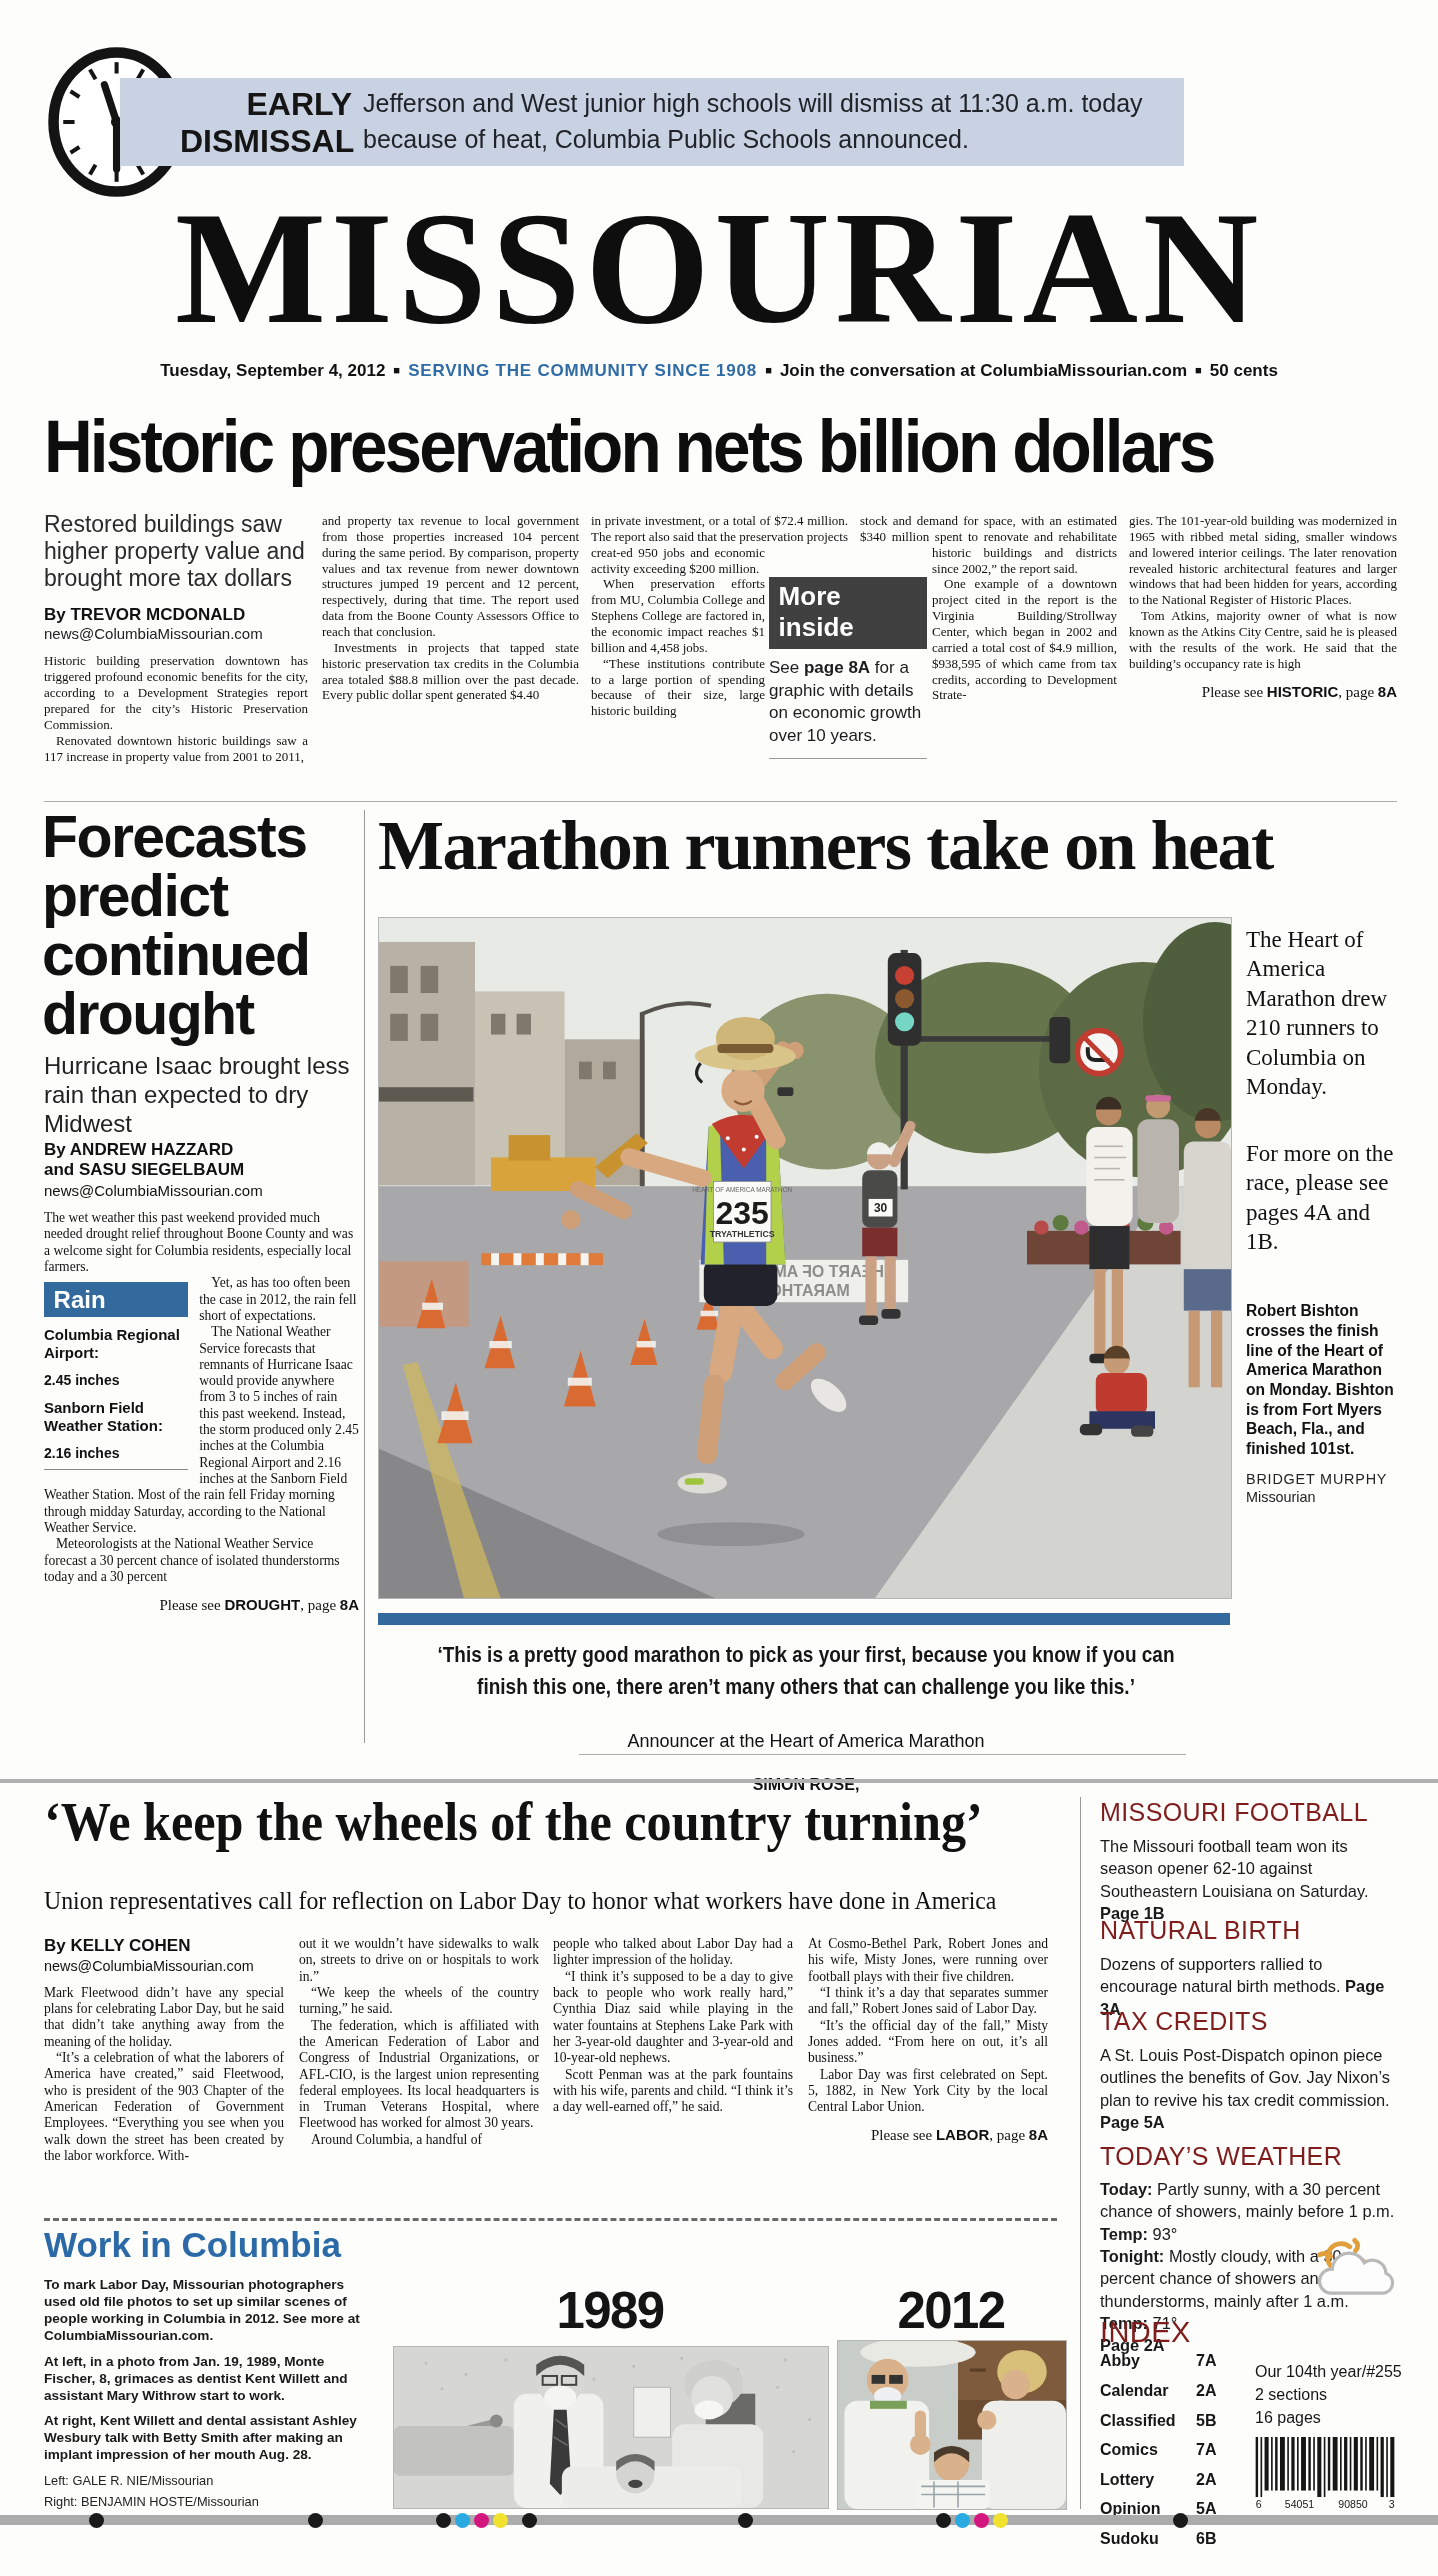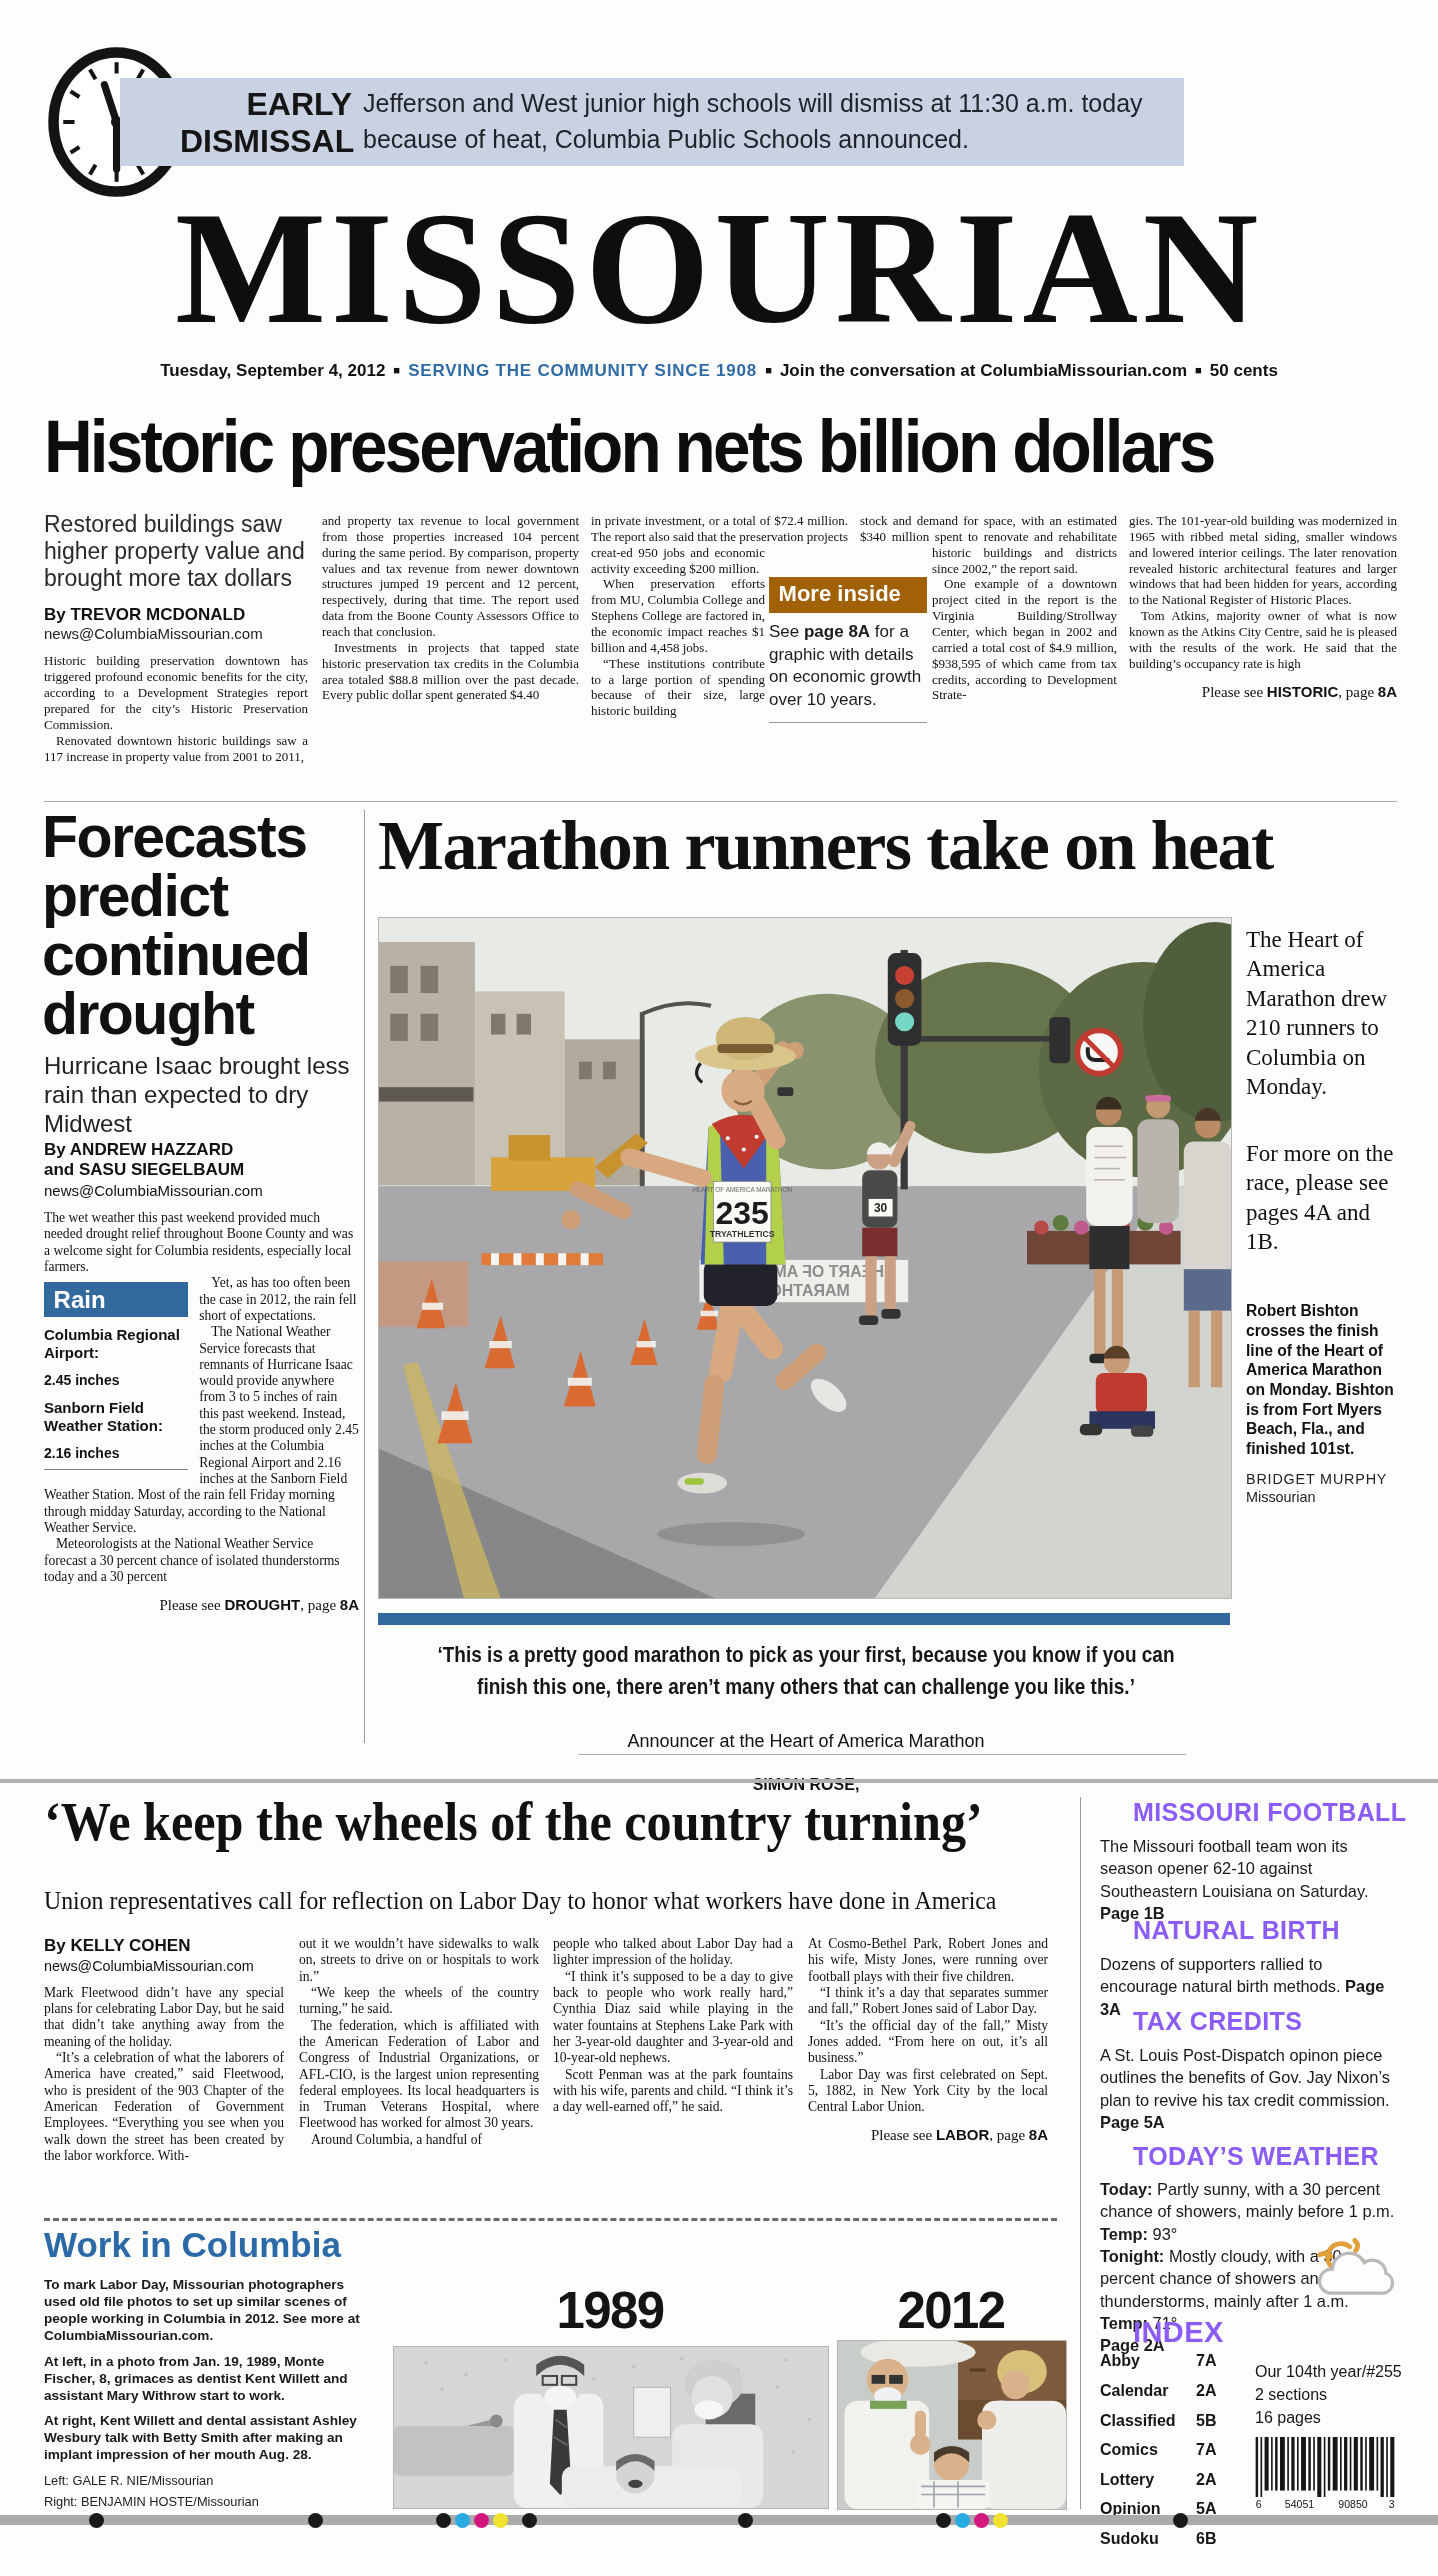--- a/index.html
+++ b/index.html
@@ -26,21 +26,21 @@
       letter-spacing:-3.2px;transform:scaleX(.90);transform-origin:left top;color:#0d0d0d}
   .deck{font-size:23px;line-height:1.18;color:#2a2a2a;margin-bottom:12.8px}
   .byline{font-size:17px;color:#111}
   .email{font-size:15px;color:#222;margin-bottom:11.2px}
   .col{overflow:hidden}
   .fspr{float:right;width:83px;height:166px}
   .fspl{float:left;width:72px;height:161px}
   .seeline{text-align:right;font-size:15px;margin-top:11px}
   .seeline .w{font-family:"Liberation Sans",sans-serif;font-weight:bold;font-size:15px}
   .minside{left:769px;top:577px;width:158px;background:#fdfdfc}
-  .minside .hd{background:#a16207;color:#fff;font-weight:bold;font-size:22px;padding:4px 9.6px 6.4px}
+  .minside .hd{background:#404040;color:#fff;font-weight:bold;font-size:26px;padding:4px 9.6px 6.4px}
   .minside .tx{font-size:17px;line-height:1.32;padding:8px 1.6px 11.2px 0;border-bottom:0.8px solid #999;color:#1c1c1c}
   .rule{background:#aaa;height:0.8px}
   
   .dhead{left:42px;top:808px;width:319px;font-weight:bold;font-size:59px;line-height:1.0;letter-spacing:-1.6px}
   .ddeck{left:44px;top:1052px;width:315px;font-size:24px;line-height:1.2;color:#222}
   .dby{left:44px;top:1140px;width:315px;font-size:17px;line-height:1.15}
   .demail{left:44px;top:1182px;width:315px;font-size:15px}
   .dbody{left:44px;top:1210px;width:315px;height:479px;overflow:hidden;font-size:13.6px;line-height:1.2}
   .dbody p{text-indent:12px}
   .dbody p.nf{text-indent:0}
@@ -72,21 +72,21 @@
   .lby{font-size:17px;margin-bottom:1.6px}
   .lemail{font-size:14.4px;margin-bottom:9.6px}
   .dashed{left:44px;top:2218px;width:1013px;height:0;border-top:3.2px dashed #6b6b6b}
   
   .whead{left:44px;top:2225px;font-weight:bold;font-size:35px;color:#2b6aa7}
   .wtext{left:44px;top:2277px;width:335px;font-size:13.6px;line-height:1.25;color:#1a1a1a}
   .wtext p{margin-bottom:8.8px;font-weight:bold}
   .wcred{font-weight:normal !important;font-size:12.8px;margin-bottom:4.8px !important;color:#222}
   .year{font-weight:bold;font-size:51px;letter-spacing:-1.6px;text-align:center;color:#141414}
   
-  .sbt{left:1133px;width:299px;font-weight:bold;font-size:25px;color:#8b5cf6;letter-spacing:0.4px}
+  .sbt{left:1100px;width:299px;font-weight:normal;font-size:25px;color:#7f1d1d;letter-spacing:0.4px}
   .sbx{left:1100px;width:299px;font-size:16.4px;line-height:1.36;color:#1a1a1a}
   .idxrow{left:1100px;width:129px;font-size:16px;font-weight:bold;color:#161616}
   .idxpg{left:1196px;width:34px;font-size:16px;font-weight:bold;text-align:left;color:#161616}
   .issue{left:1255px;width:148px;font-size:16px;line-height:1.45;color:#161616}
   .botbar{left:0;top:2515px;width:1438px;height:10.4px;background:#ababab}
   .dot{position:absolute;top:2513px;width:15px;height:15px;border-radius:50%}
   .dk{background:#1a1a1a}.dc{background:#29abe2}.dm{background:#d4177f}.dy{background:#f2e230}
 </style>
 </head>
 <body>

